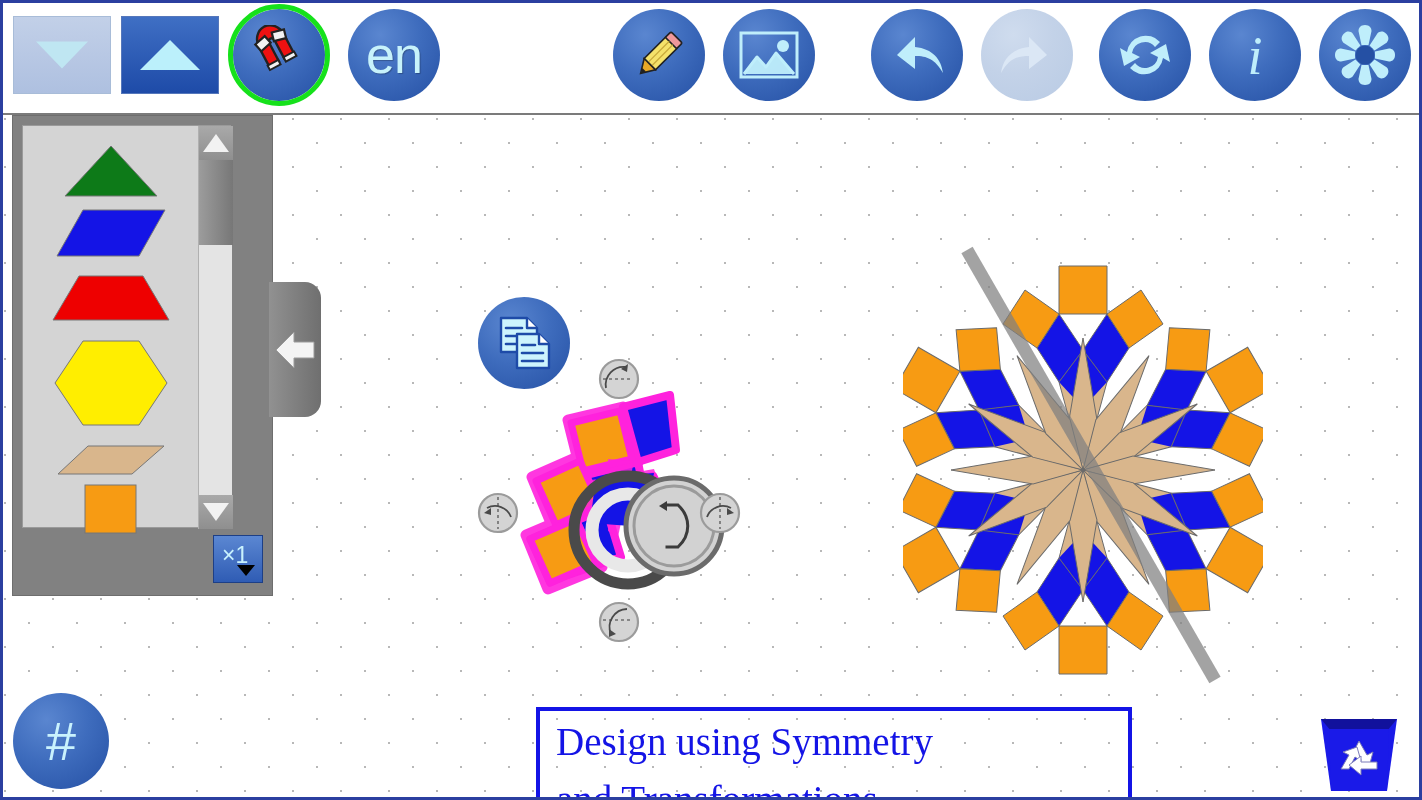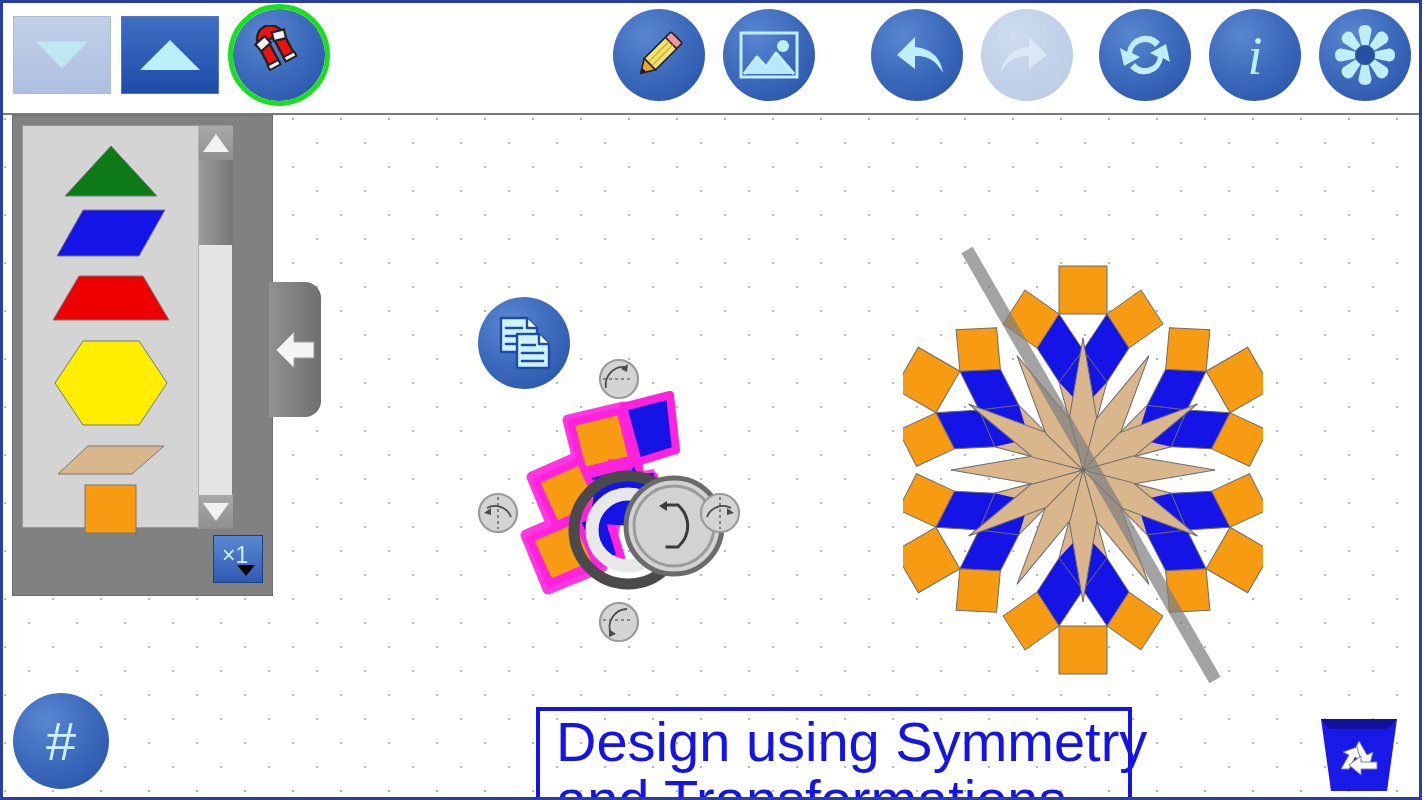--- a/index.html
+++ b/index.html
@@ -181,24 +181,24 @@
   
   #textbox {
     position: absolute; left: 533px; top: 592px;
     width: 596px; height: 136px;
     border: 4px solid #1414e6;
     background: transparent;
     padding: 2px 16px;
   }
   #textbox .tline {
     color: #1414e6;
-    font-size: 56px;
+    font-size: 39px;
     line-height: 58px;
     white-space: nowrap;
-    font-family: Liberation Sans, sans-serif;
+    font-family: Liberation Serif, serif;
   }
 
   
   #grid-btn {
     position: absolute; left: 10px; bottom: 8px;
     width: 96px; height: 96px; border-radius: 50%;
     background: radial-gradient(circle at 35% 28%, #5a86d0 0%, #3e6cbd 45%, #2550a4 100%);
     display: flex; align-items: center; justify-content: center;
     color: #c9f2fd; font-size: 54px; font-weight: 500;
   }
@@ -227,20 +227,23 @@
         <g transform="rotate(-28 30 30)">
           <path d="M16 14 a14 16 0 0 1 28 0 l0 22 -11 0 0-22 a3.2 4 0 0 0 -6 0 l0 22 -11 0 z" fill="#ee1111" stroke="#222" stroke-width="2.4" stroke-linejoin="round"></path>
           <rect x="14.8" y="8" width="12.6" height="9" fill="#f2f2f2" stroke="#222" stroke-width="2.2" transform="rotate(-14 21 12)"></rect>
           <rect x="33" y="8" width="12.6" height="9" fill="#f2f2f2" stroke="#222" stroke-width="2.2" transform="rotate(14 39 12)"></rect>
           <rect x="15" y="34" width="12" height="5" fill="#f2f2f2" stroke="#222" stroke-width="2"></rect>
           <rect x="33" y="34" width="12" height="5" fill="#f2f2f2" stroke="#222" stroke-width="2"></rect>
         </g>
       </svg>
     </div>
 
+    <div class="circ-btn" style="left:345px;">
+      <span class="en-label">en</span>
+    </div>
 
     <div class="circ-btn" style="left:610px;">
       <svg width="62" height="62" viewBox="0 0 62 62">
         <g transform="rotate(45 31 31)">
           <rect x="23" y="6" width="16" height="9" rx="2" fill="#f0989a" stroke="#222" stroke-width="1.6"></rect>
           <rect x="23" y="14" width="16" height="30" fill="#f5e26b" stroke="#222" stroke-width="1.6"></rect>
           <line x1="28.5" y1="14" x2="28.5" y2="44" stroke="#c9a93a" stroke-width="1.2"></line>
           <line x1="33.5" y1="14" x2="33.5" y2="44" stroke="#c9a93a" stroke-width="1.2"></line>
           <polygon points="23,44 39,44 31,57" fill="#e8a826" stroke="#222" stroke-width="1.6"></polygon>
           <polygon points="28.5,52 33.5,52 31,57" fill="#222"></polygon>

